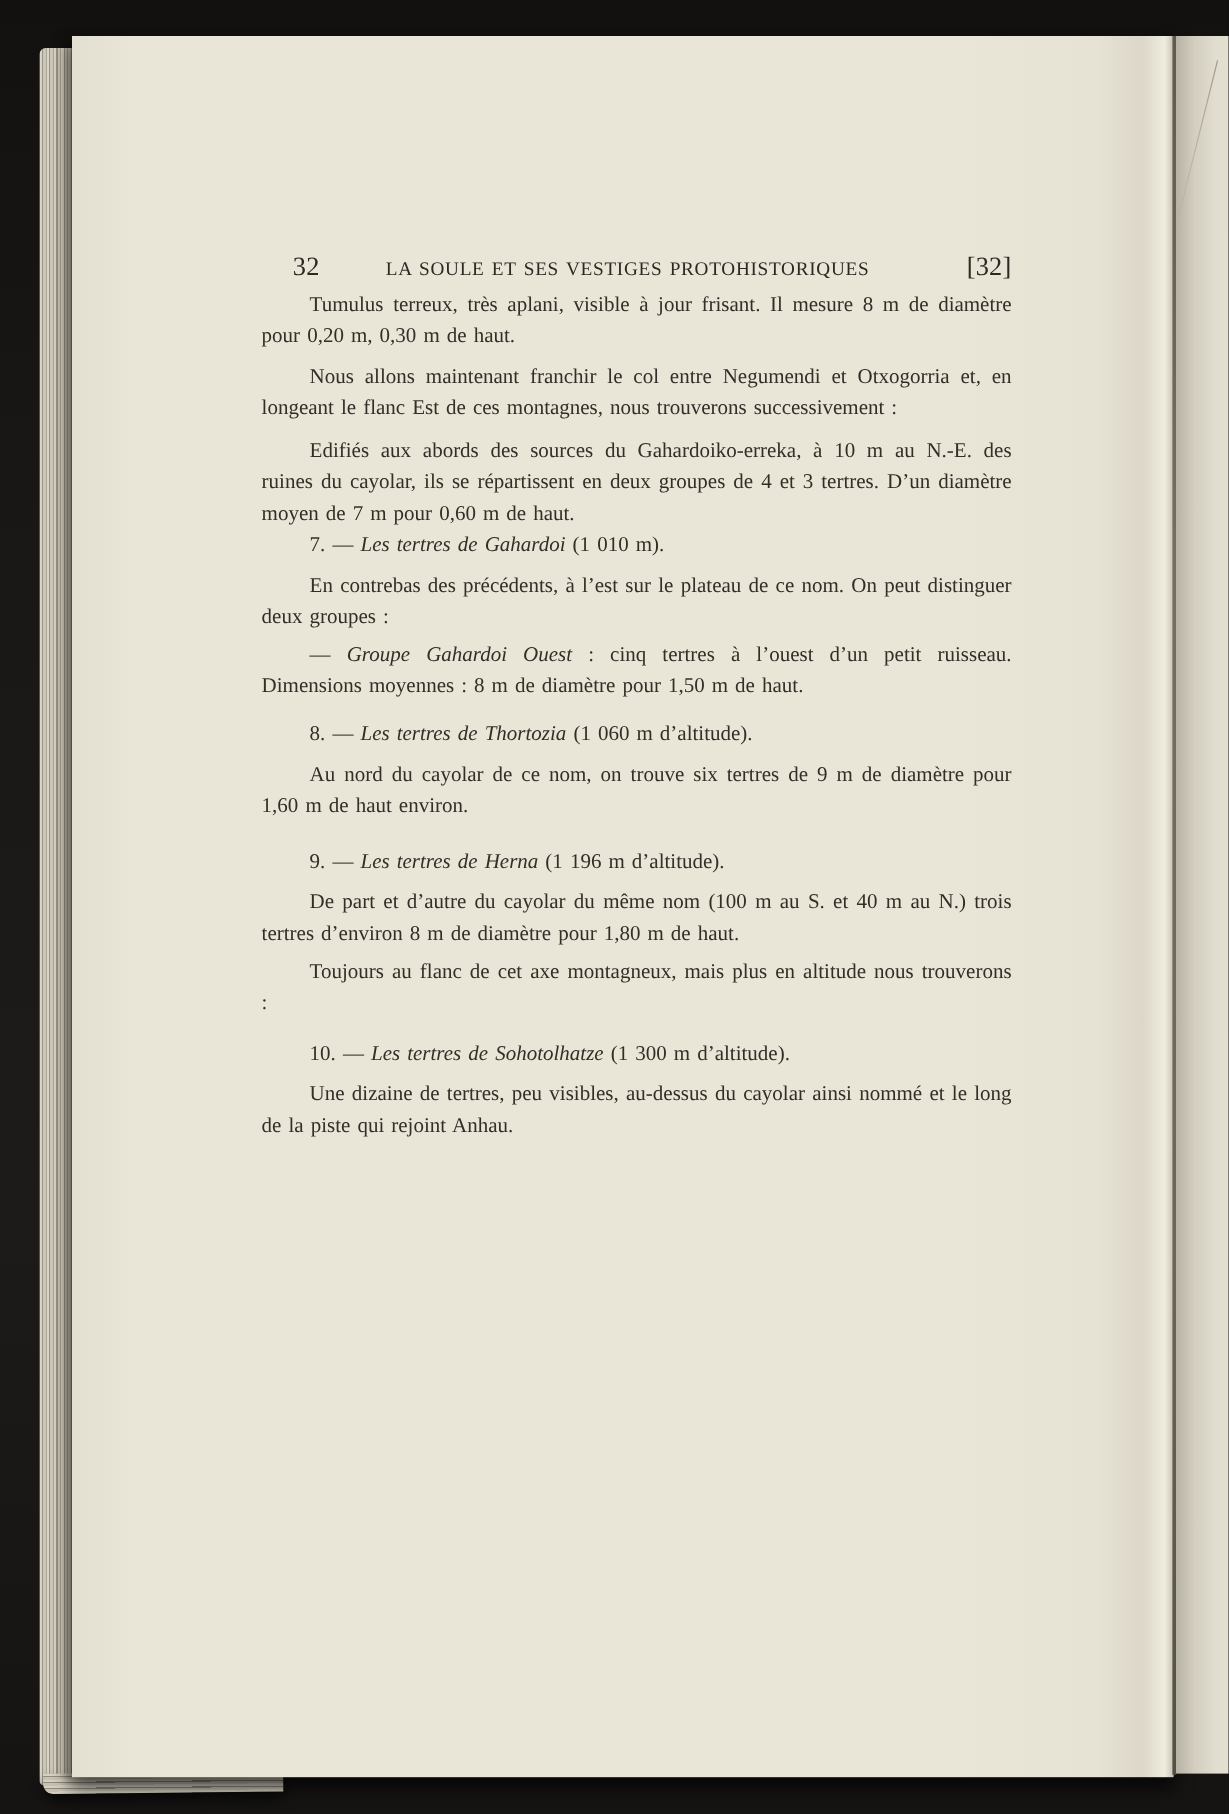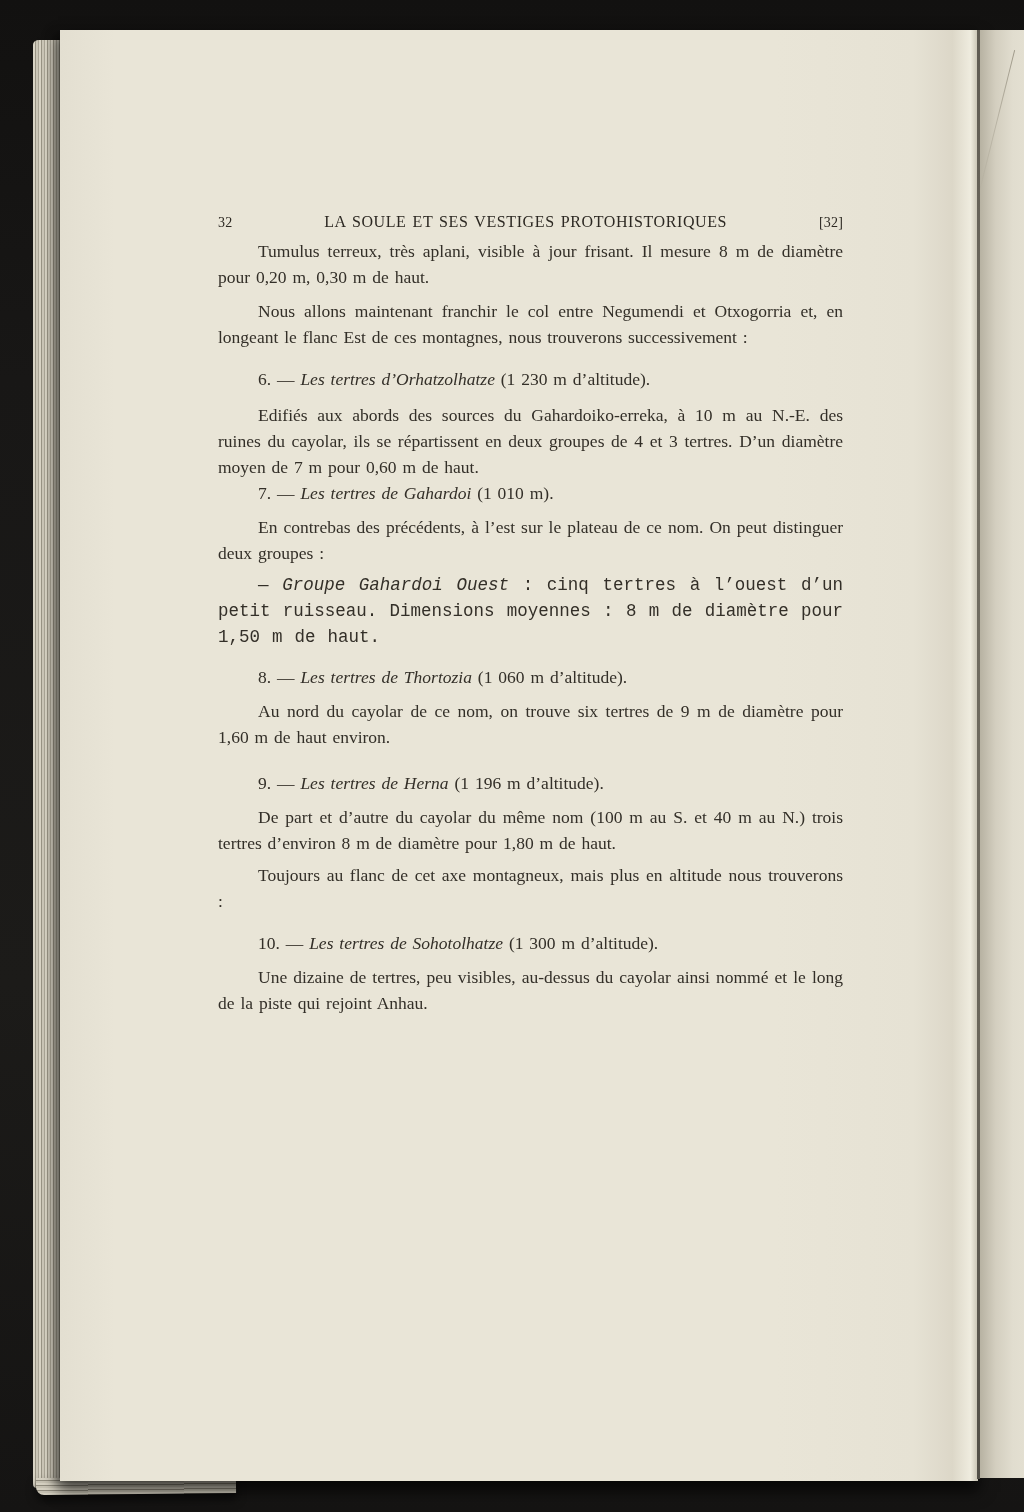--- a/index.html
+++ b/index.html
@@ -59,34 +59,34 @@
     color: #332f28;
     font-size: 17.5px;
     line-height: 26px;
     word-spacing: 1.5px;
   }
   .running-head {
     display: flex; justify-content: space-between; align-items: baseline;
     font-size: 16px; line-height: 18px; letter-spacing: 0.6px;
     color: #2c2822;
   }
-  .running-head .folio { font-size: 14px; letter-spacing: 0.2px; }
+  .running-head .folio { font-size: 22px; letter-spacing: 0.2px; margin-left: 26px; }
   .coords { margin-top: 24px; }
   .coords-l1 { padding-left: 40px; }
   .coords-l2 { padding-left: 190px; }
   .para, .head { margin: 0; text-align: justify; text-indent: 40px; }
   .head { text-align: left; }
   .it { font-style: italic; }
   .m-tumulus { margin-top: 6px; }
   .m-col    { margin-top: 8px; }
   .m-s6     { margin-top: 16px; }
   .m-p6     { margin-top: 10px; }
   .m-s7     { }
   .m-p7     { margin-top: 8px; }
-  .m-ouest  { margin-top: 6px; font-family: Liberation Mono, monospace; }
+  .m-ouest  { margin-top: 6px; }
   .m-est    { margin-top: 6px; }
   .m-s8     { margin-top: 14px; }
   .m-p8     { margin-top: 8px; }
   .m-s9     { margin-top: 20px; }
   .m-p9     { margin-top: 8px; }
   .m-p9b    { margin-top: 6px; }
   .m-s10    { margin-top: 16px; }
   .m-p10    { margin-top: 8px; }
 </style>
 </head>
@@ -103,21 +103,20 @@
       <div class="running-head">
         <span class="folio">32</span>
         <span class="run-title">LA SOULE ET SES VESTIGES PROTOHISTORIQUES</span>
         <span class="folio">[32]</span>
       </div>
 
 
       <p class="para m-tumulus">Tumulus terreux, très aplani, visible à jour frisant. Il mesure 8 m de diamètre pour 0,20 m, 0,30 m de haut.</p>
       <p class="para m-col">Nous allons maintenant franchir le col entre Negumendi et Otxogorria et, en longeant le flanc Est de ces montagnes, nous trouverons successivement :</p>
 
-      <p class="head m-s6"><span>6. — </span><span class="it">Les tertres d’Orhatzolhatze</span><span> (1&nbsp;230 m d’altitude).</span></p>
       <p class="para m-p6">Edifiés aux abords des sources du Gahardoiko-erreka, à 10 m au N.-E. des ruines du cayolar, ils se répartissent en deux groupes de 4 et 3 tertres. D’un diamètre moyen de 7 m pour 0,60 m de haut.</p>
 
       <p class="head m-s7"><span>7. — </span><span class="it">Les tertres de Gahardoi</span><span> (1&nbsp;010 m).</span></p>
       <p class="para m-p7">En contrebas des précédents, à l’est sur le plateau de ce nom. On peut distinguer deux groupes :</p>
 
       <p class="para m-ouest"><span>— </span><span class="it">Groupe Gahardoi Ouest</span><span> : cinq tertres à l’ouest d’un petit ruisseau. Dimensions moyennes : 8 m de diamètre pour 1,50 m de haut.</span></p>
 
       <p class="head m-s8"><span>8. — </span><span class="it">Les tertres de Thortozia</span><span> (1&nbsp;060 m d’altitude).</span></p>
       <p class="para m-p8">Au nord du cayolar de ce nom, on trouve six tertres de 9 m de diamètre pour 1,60 m de haut environ.</p>
 

